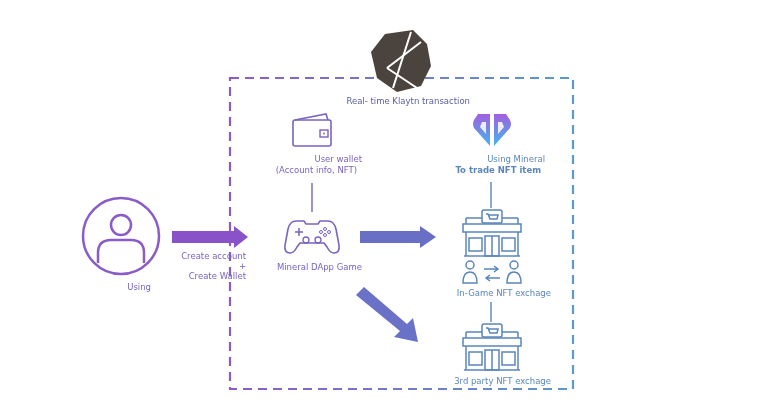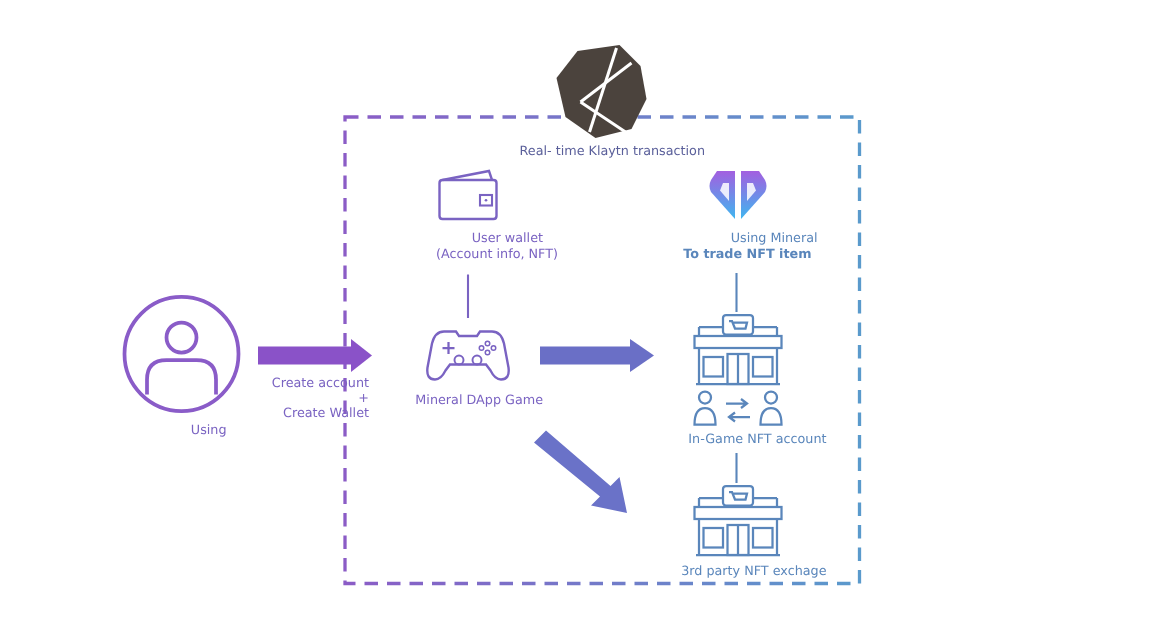--- a/index.html
+++ b/index.html
@@ -70,21 +70,21 @@
 <div class="lbl purple" style="left:168px; top:261px; width:78px;">+</div>
 <div class="lbl purple" style="left:168px; top:271px; width:78px;">Create Wallet</div>
 
 <svg class="abs" style="left:290px; top:112px;" width="44" height="36" viewBox="0 0 44 36">
   <path d="M3,10 L3,32 Q3,34 5,34 L39,34 Q41,34 41,32 L41,10 Q41,8 39,8 L5,8 Q3,8 3,10 Z" fill="none" stroke="#7a63c2" stroke-width="1.6"></path>
   <path d="M5,8 L36,2 L38,8" fill="none" stroke="#7a63c2" stroke-width="1.6"></path>
   <rect x="30" y="18" width="8" height="7" fill="none" stroke="#7a63c2" stroke-width="1.4"></rect>
   <circle cx="34" cy="21.5" r="0.9" fill="#7a63c2"></circle>
 </svg>
 <div class="lbl purple" style="left:262px; top:154px; width:100px;">User wallet</div>
-<div class="lbl purple" style="left:272px; top:165px; width:100px;">(Account info, NFT)</div>
+<div class="lbl purple" style="left:257px; top:165px; width:100px;">(Account info, NFT)</div>
 
 <svg class="abs" style="left:282px; top:213px;" width="60" height="44" viewBox="0 0 60 44">
   <path d="M14,8 Q8,8 6,16 L3,32 Q2,40 8,40 Q12,40 15,34 L18,30 L42,30 L45,34 Q48,40 52,40 Q58,40 57,32 L54,16 Q52,8 46,8 L38,8 L36,11 L24,11 L22,8 Z" fill="none" stroke="#7a63c2" stroke-width="1.6"></path>
   <line x1="13" y1="19" x2="21" y2="19" stroke="#7a63c2" stroke-width="1.5"></line>
   <line x1="17" y1="15" x2="17" y2="23" stroke="#7a63c2" stroke-width="1.5"></line>
   <circle cx="24" cy="27" r="3" fill="none" stroke="#7a63c2" stroke-width="1.3"></circle>
   <circle cx="36" cy="27" r="3" fill="none" stroke="#7a63c2" stroke-width="1.3"></circle>
   <circle cx="43" cy="16" r="1.5" fill="none" stroke="#7a63c2" stroke-width="1"></circle>
   <circle cx="47" cy="19" r="1.5" fill="none" stroke="#7a63c2" stroke-width="1"></circle>
   <circle cx="43" cy="22" r="1.5" fill="none" stroke="#7a63c2" stroke-width="1"></circle>
@@ -115,21 +115,21 @@
     <rect x="25" y="28" width="14" height="20"></rect>
     <line x1="32" y1="28" x2="32" y2="48"></line>
     <circle cx="10" cy="57" r="4"></circle>
     <path d="M3,75 Q3,64 10,64 Q17,64 17,75 Z"></path>
     <circle cx="54" cy="57" r="4"></circle>
     <path d="M47,75 Q47,64 54,64 Q61,64 61,75 Z"></path>
     <path d="M24,61 L38,61 M34,58 L38,61 L34,64"></path>
     <path d="M40,70 L26,70 M30,67 L26,70 L30,73"></path>
   </g>
 </svg>
-<div class="lbl blue" style="left:431px; top:288px; width:120px;">In-Game NFT account</div>
+<div class="lbl blue" style="left:431px; top:288px; width:120px;">In-Game NFT exchage</div>
 
 <svg class="abs" style="left:460px; top:322px;" width="64" height="52" viewBox="0 0 64 52">
   <g fill="none" stroke="#5a86bb" stroke-width="1.5">
     <rect x="22" y="2" width="20" height="13" rx="2"></rect>
     <path d="M26,6 L28,6 L30,11 L37,11 L38,7 L29,7"></path>
     <path d="M6,10 L22,10 M42,10 L58,10 M6,10 L6,16 M58,10 L58,16"></path>
     <rect x="3" y="16" width="58" height="8"></rect>
     <line x1="6" y1="24" x2="6" y2="48"></line>
     <line x1="58" y1="24" x2="58" y2="48"></line>
     <line x1="4" y1="48" x2="60" y2="48"></line>

